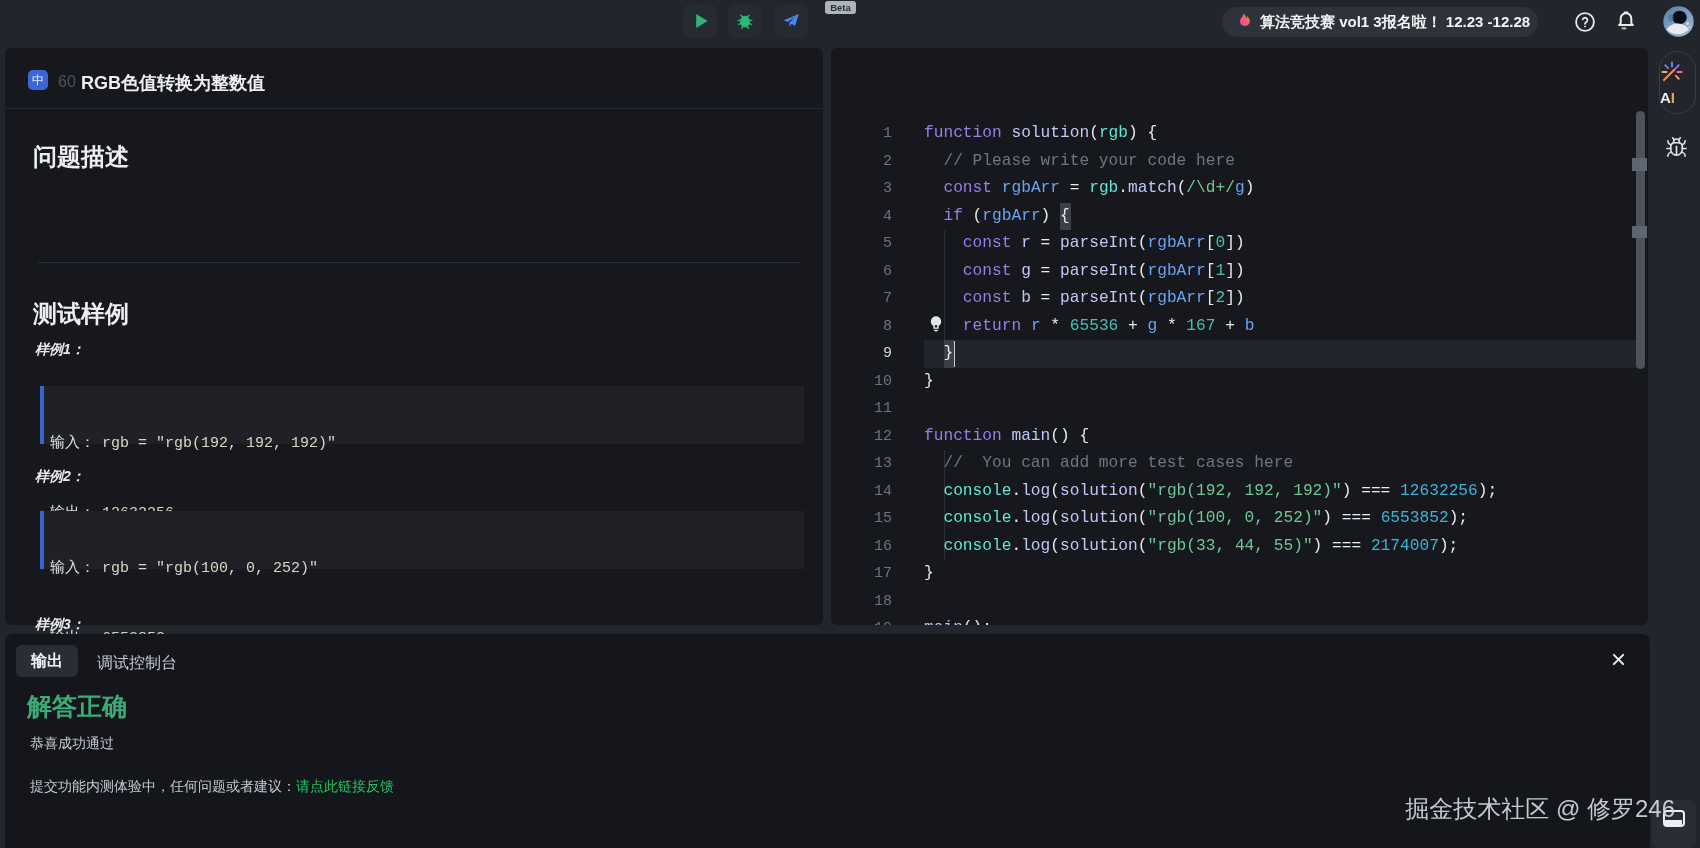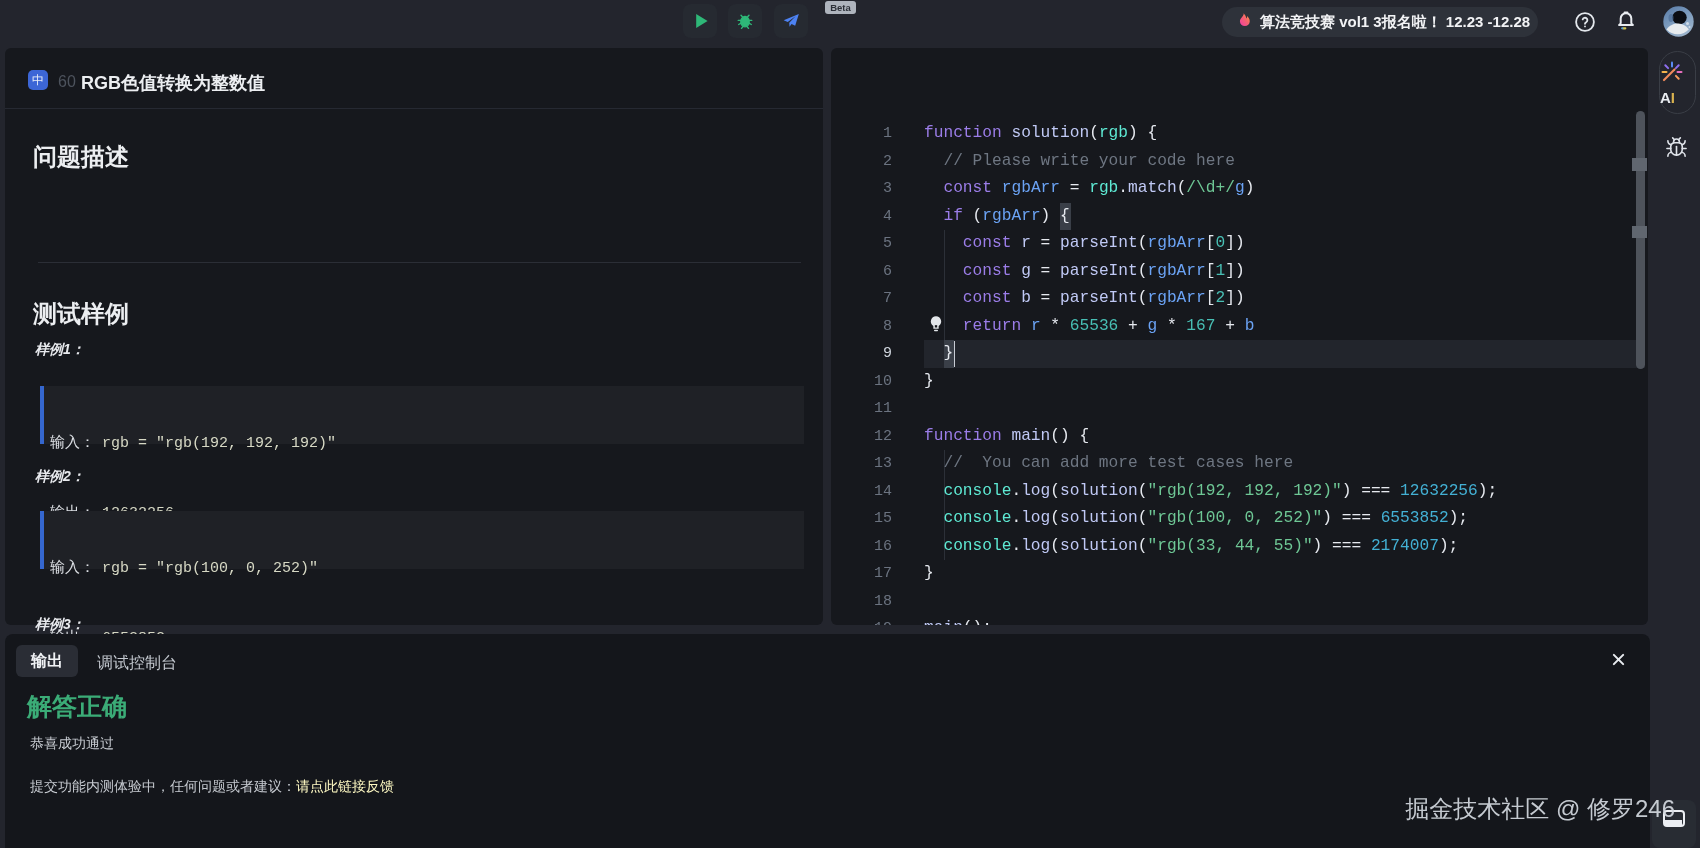--- a/index.html
+++ b/index.html
@@ -47,21 +47,21 @@
 #aipill .ai { color:#e8ebf0; font-weight:bold; font-size:15px; margin-top:1px; }
 #aipill .ai i { font-style:normal; color:#d9b24f; }
 
 
 #bpanel { left:5px; top:634px; width:1645px; height:214px; background:#14161b; border-radius:8px 8px 0 0; }
 .tab1 { position:absolute; left:11px; top:11px; width:62px; height:32px; background:#2a2d35; border-radius:6px; color:#f0f2f5; font-size:16px; font-weight:bold; text-align:center; line-height:32px; }
 .tab2 { position:absolute; left:92px; top:19px; color:#c3c8cf; font-size:16px; }
 .ok { position:absolute; left:22px; top:56px; color:#3bac77; font-size:25px; font-weight:bold; }
 .sub1 { position:absolute; left:25px; top:101px; color:#c6cad0; font-size:14px; }
 .sub2 { position:absolute; left:25px; top:144px; color:#c6cad0; font-size:14px; }
-.sub2 a { color:#fef9c3; text-decoration:none; }
+.sub2 a { color:#22c55e; text-decoration:none; }
 .wm { position:absolute; z-index:20; right:25px; top:793px; color:rgba(212,217,224,0.92); font-size:24px; white-space:nowrap; }
 #widget { left:1652px; top:800px; width:44px; height:48px; background:#282c33; border-radius:8px; }
 #widget .scr { position:absolute; left:11px; top:10px; width:22px; height:17px; border:2.5px solid #eceff3; border-radius:4px; }
 #widget .scr i { position:absolute; left:0; bottom:0; width:17px; height:5px; background:#eceff3; }
 </style>
 </head>
 <body>
 
 <div class="topbtn" style="left:683px;">
   <svg width="24" height="24" viewBox="0 0 24 24">

